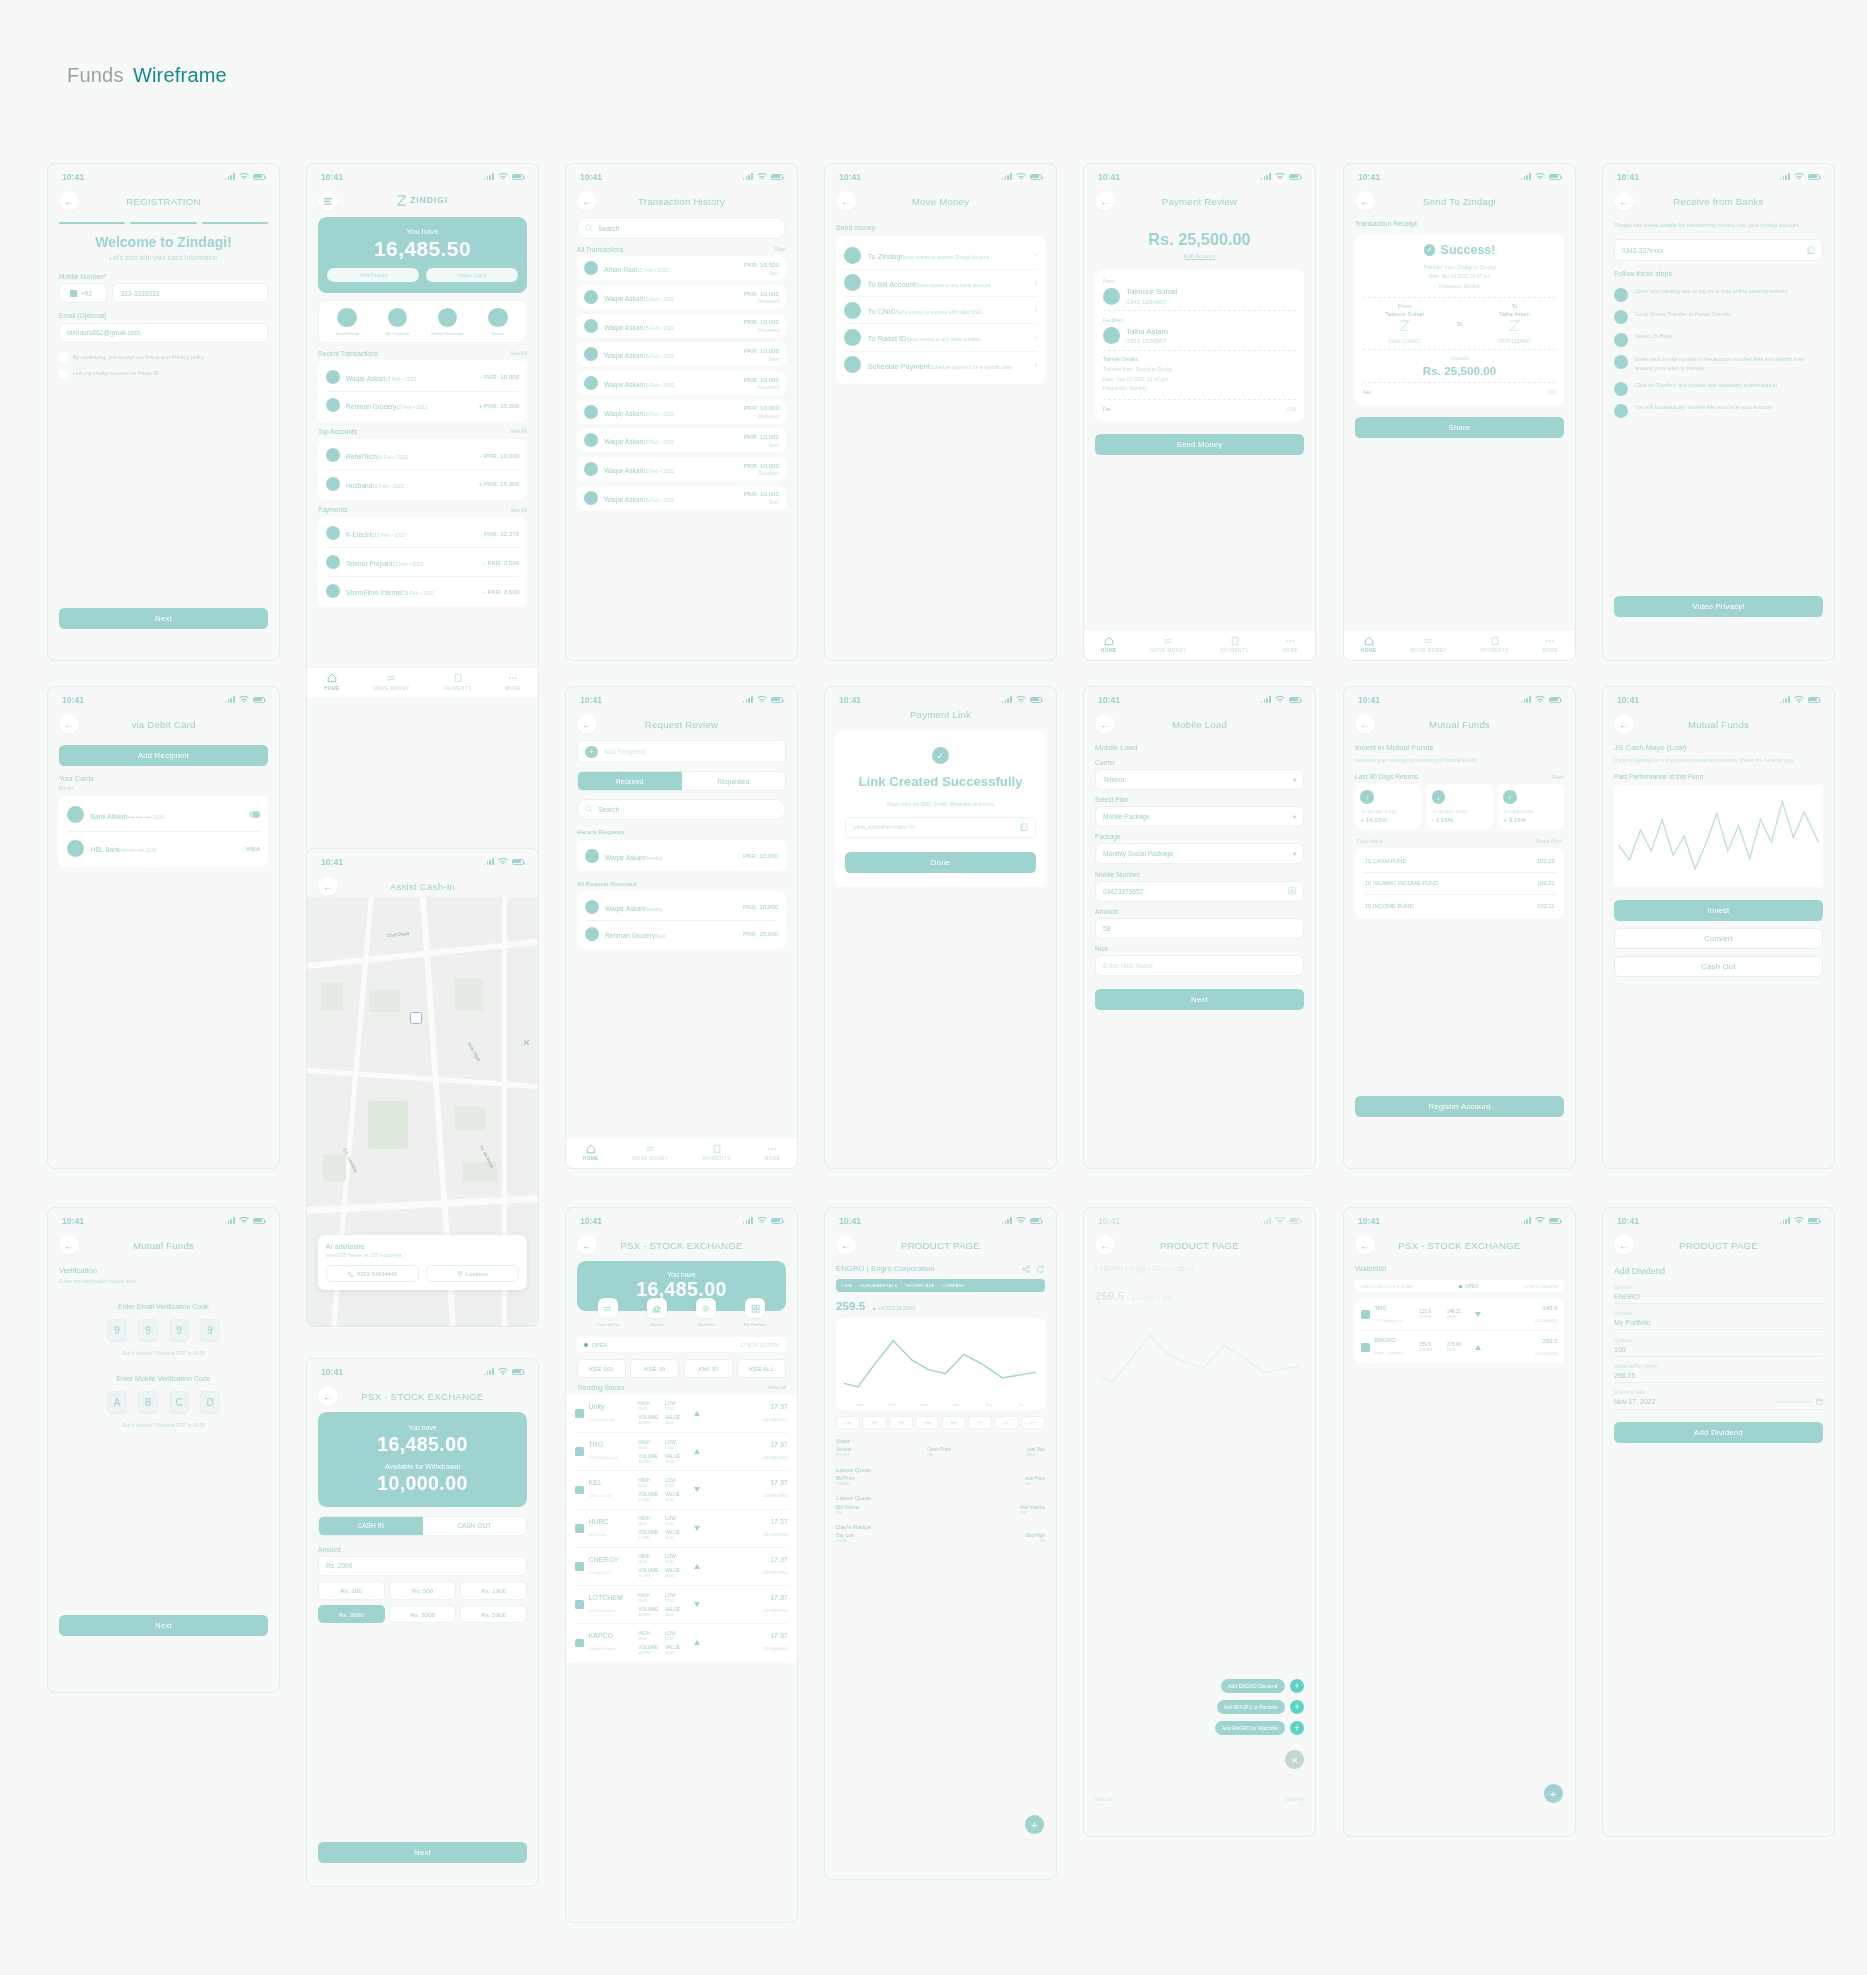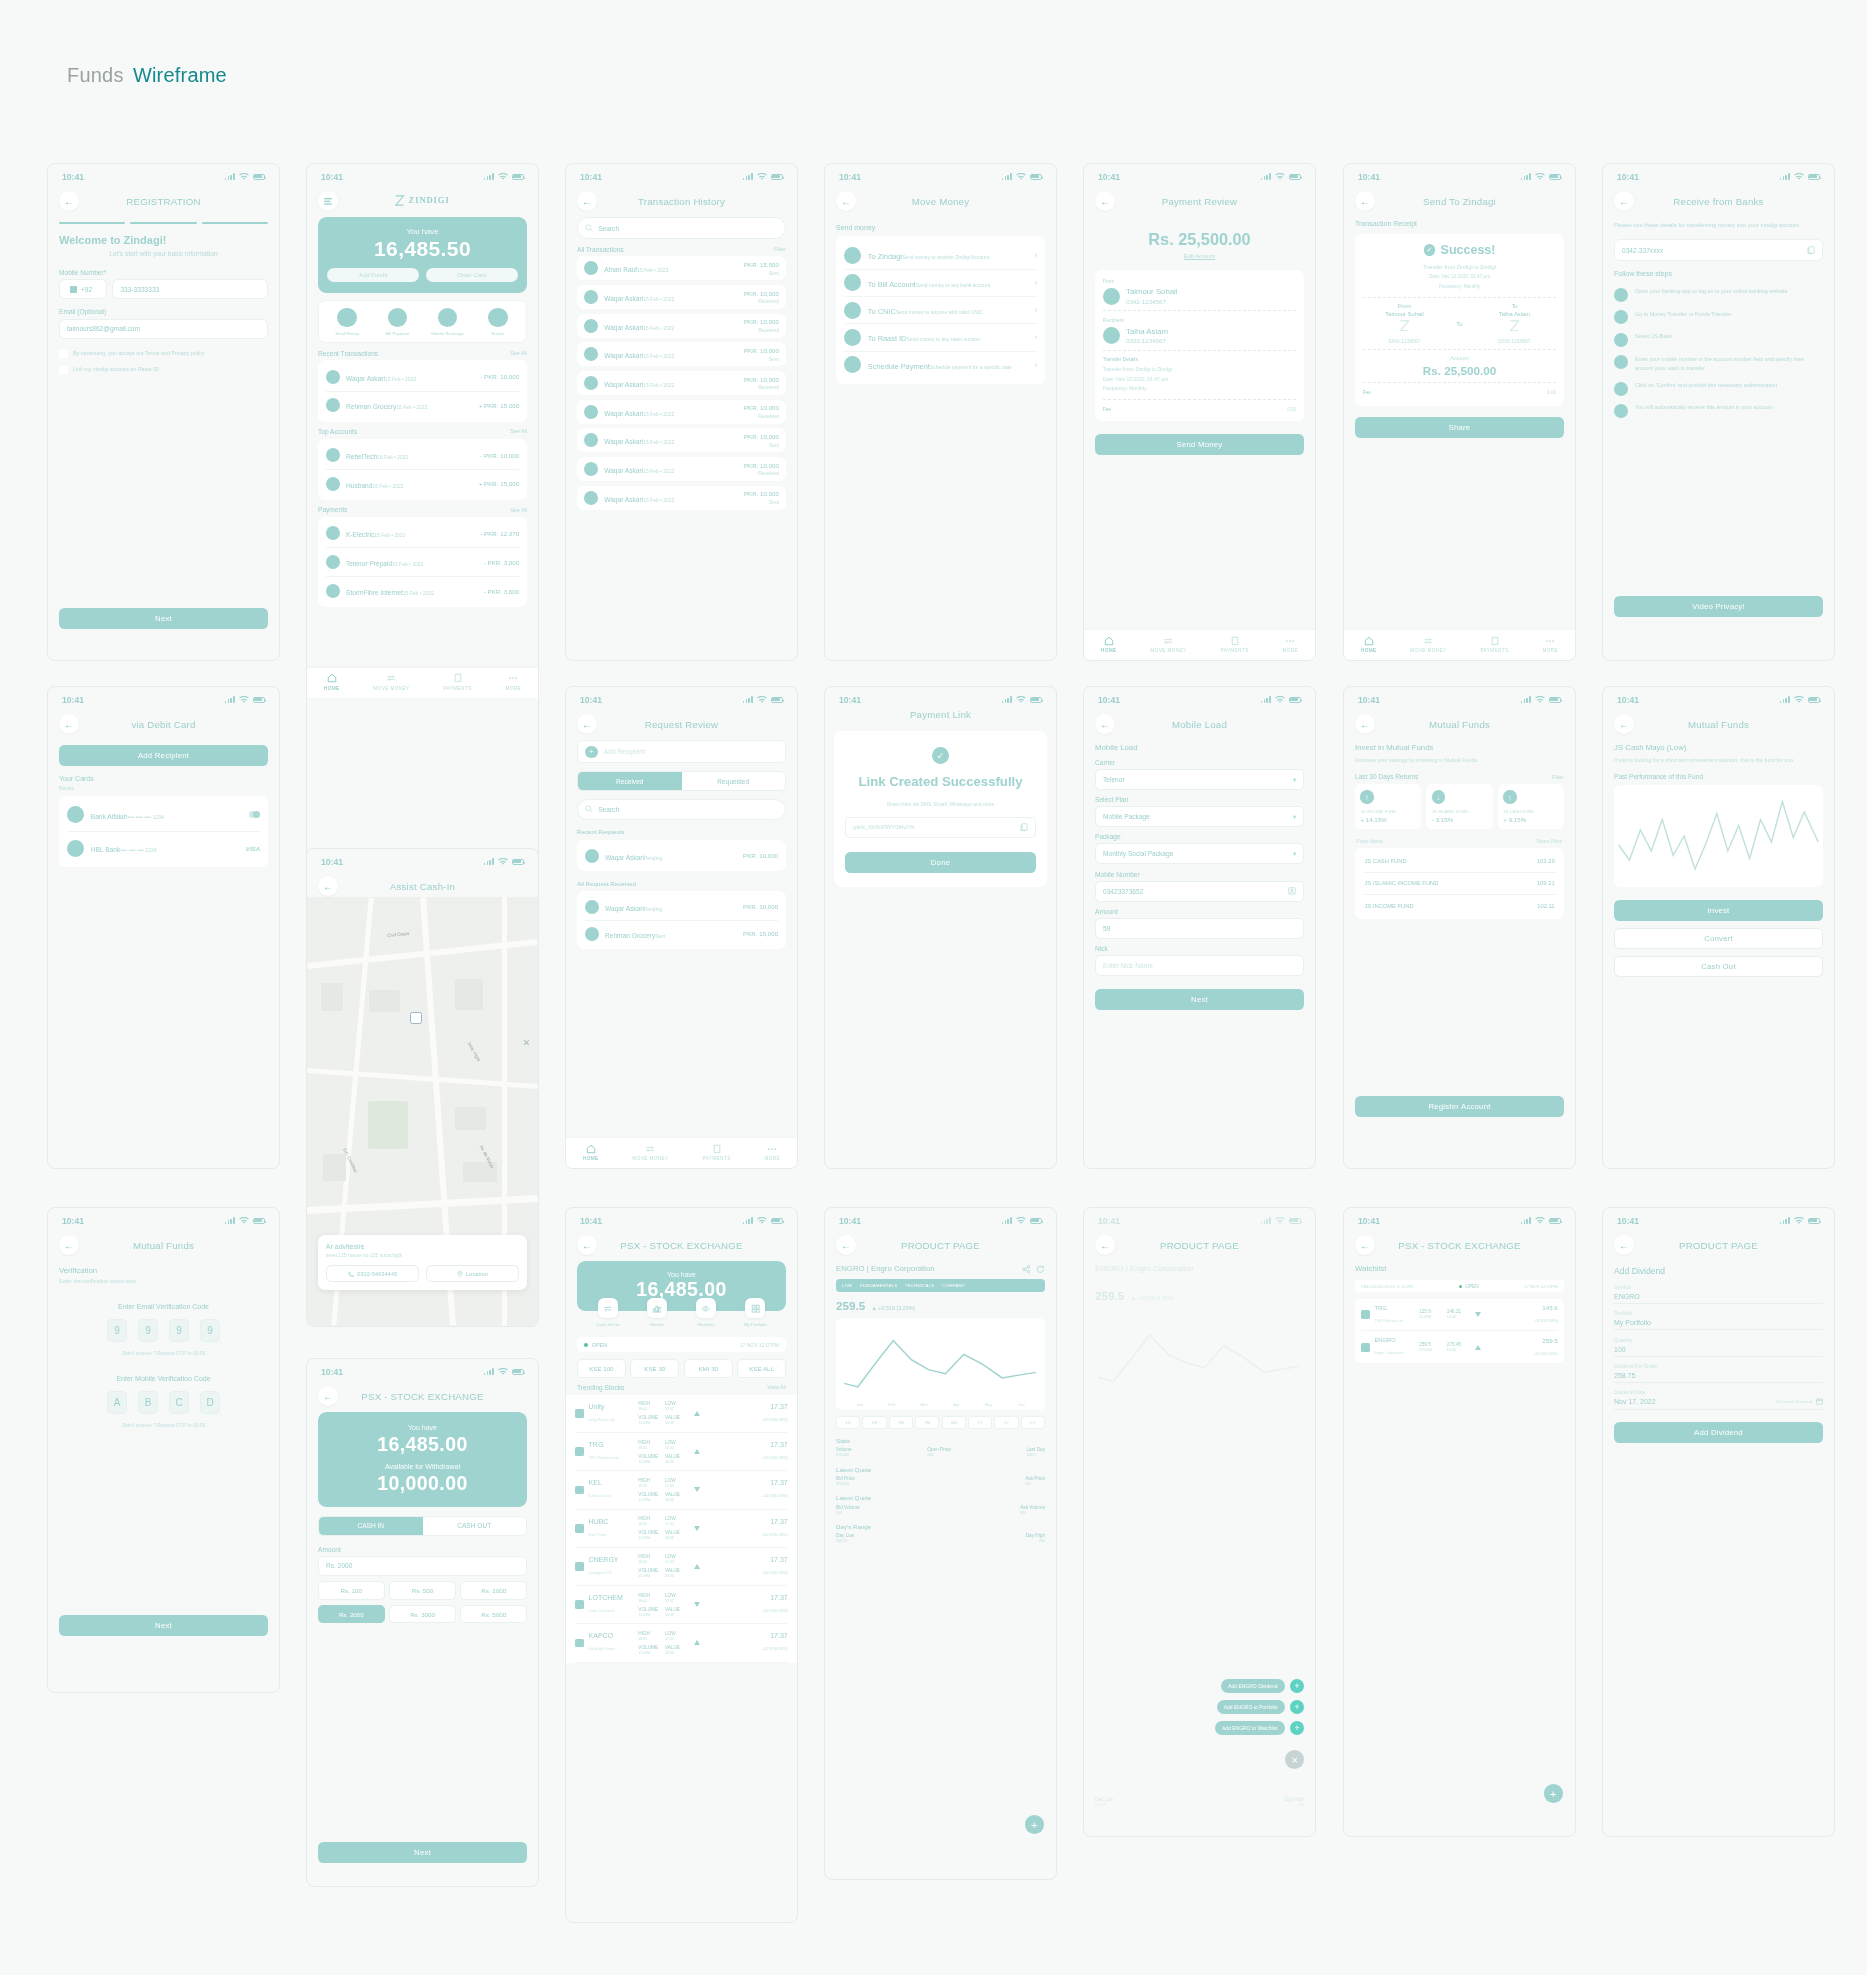--- a/index.html
+++ b/index.html
@@ -157,21 +157,21 @@
   <div class="navbar">
     <div class="backbtn">←</div>
     <div class="navtitle">REGISTRATION</div>
   </div>
   <div class="pad">
     <div style="display:flex;gap:5.4px;margin:4.7px 0 9.3px;">
       <div style="flex:1;height:2.3px;background:var(--teal);border-radius:1.6px;"></div>
       <div style="flex:1;height:2.3px;background:var(--teal);border-radius:1.6px;"></div>
       <div style="flex:1;height:2.3px;background:var(--teal);border-radius:1.6px;"></div>
     </div>
-    <div style="text-align:left;font-size:11px;color:var(--teal);font-weight:bold;">Welcome to Zindagi!</div>
+    <div style="text-align:center;font-size:14px;color:var(--teal);font-weight:bold;">Welcome to Zindagi!</div>
     <div style="text-align:center;font-size:6.6px;margin-top:3.9px;color:#b6dcd9;">Let's start with your basic information</div>
 
     <div class="lbl" style="margin-top:12.5px;">Mobile Number*</div>
     <div style="display:flex;gap:5.4px;">
       <div class="field" style="width:48px;gap:3.9px;">
         <span style="width:10px;height:7px;background:linear-gradient(90deg,#fff 0 28%,var(--teal) 28% 100%);border-radius:0.8px;display:inline-block;"></span>
         <span>+92</span>
       </div>
       <div class="field" style="flex:1;">333-3333333</div>
     </div>
@@ -213,21 +213,21 @@
           <rect y="0" width="12" height="1.4" rx=".7" fill="#7cc0bb"></rect>
           <rect y="3.6" width="9" height="1.4" rx=".7" fill="#7cc0bb"></rect>
           <rect y="7.2" width="11" height="1.4" rx=".7" fill="#7cc0bb"></rect>
         </svg>
     </div>
     <div class="navtitle">
       <span style="display:inline-flex;align-items:center;gap:3.9px;justify-content:center;">
         <svg width="9.3" height="11" viewBox="0 0 12 14">
             <path d="M1 1h10L1 13h10" stroke="#9ed3cf" stroke-width="1.4" fill="none"></path>
           </svg>
-        <b style="font-size:8.6px;letter-spacing:0.9px;font-family:Liberation Serif, serif;">ZINDIGI</b>
+        <b style="font-size:8.6px;letter-spacing:0.9px;">ZINDIGI</b>
       </span>
     </div>
   </div>
   <div class="pad">
     <div class="hero">
       <div class="t">You have</div>
       <div class="v">16,485.50</div>
       <div class="acts">
         <div class="pill">Add Funds</div>
         <div class="pill">Order Card</div>

